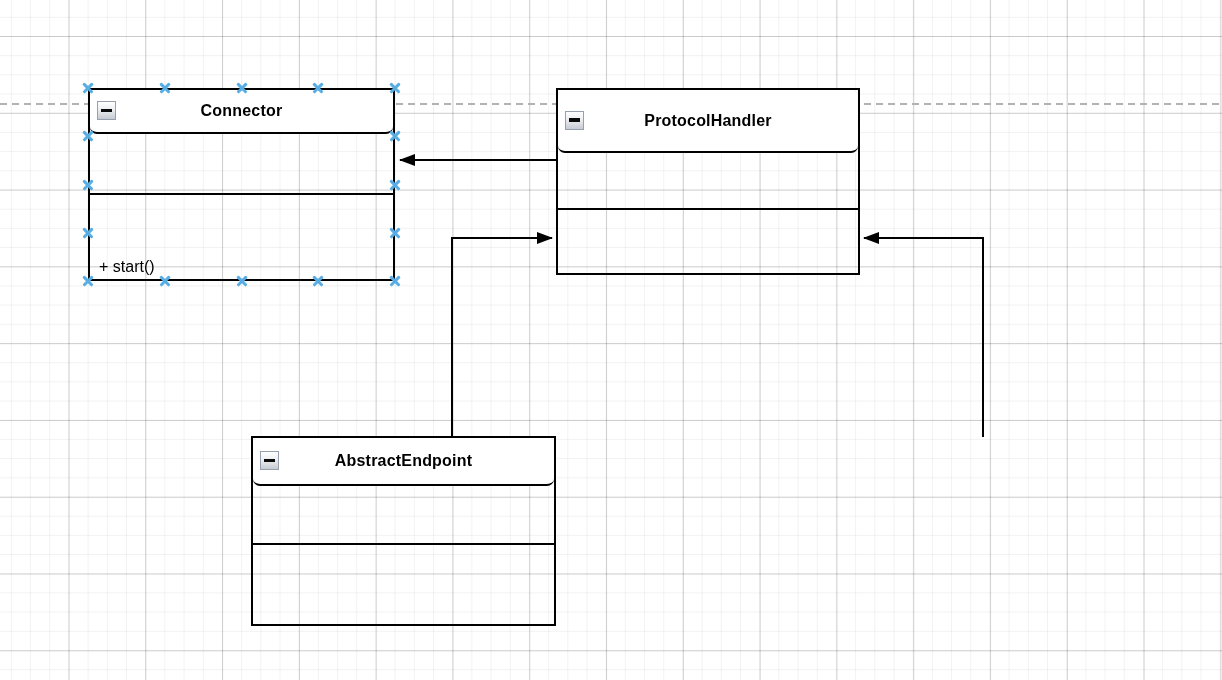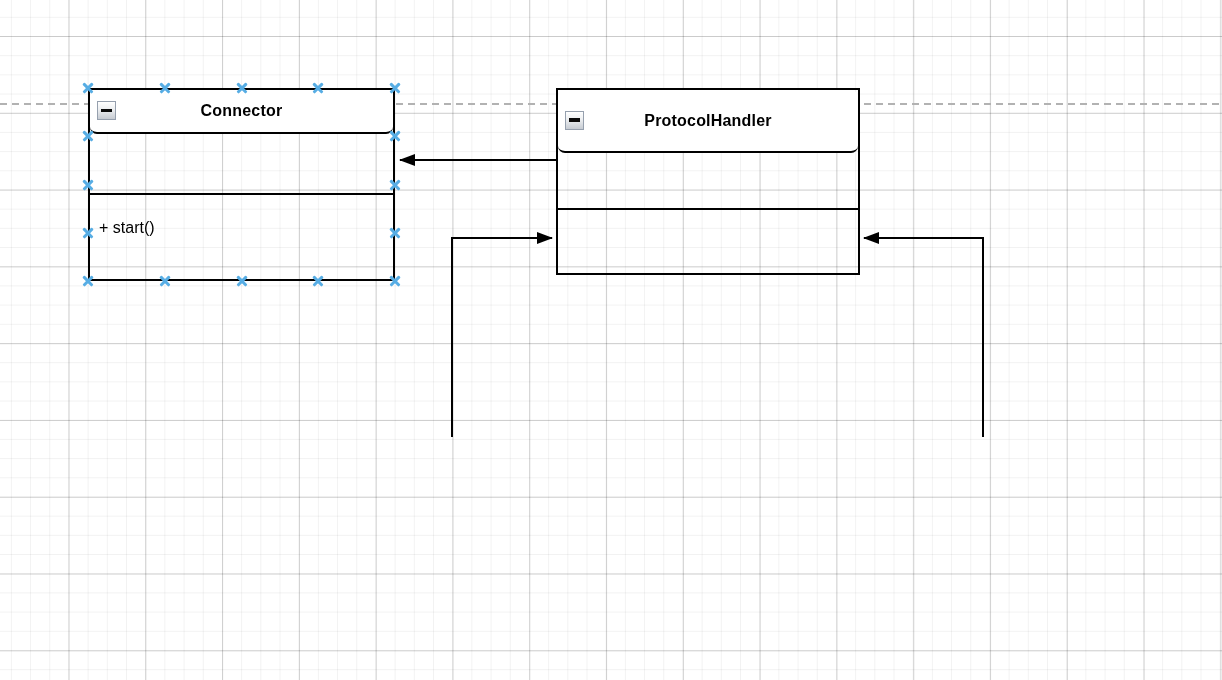--- a/index.html
+++ b/index.html
@@ -26,21 +26,21 @@
     border:2px solid #000;background:transparent;color:#000;
   }
   .uml-title{
     position:relative;box-sizing:border-box;width:100%;
     border-bottom:2px solid #000;background:#ffffff;
     display:flex;align-items:center;justify-content:center;
     font-weight:bold;font-size:16px;letter-spacing:0.2px;border-radius:7px;
   }
   .uml-attrs{box-sizing:border-box;width:100%;border-bottom:2px solid #000;background:transparent;}
   .uml-methods{box-sizing:border-box;width:100%;background:transparent;
-    font-size:16px;line-height:29px;padding:18px 16px 0 9px;}
+    font-size:16px;line-height:29px;padding:18px 16px 0 9px;margin-top:39px;}
   .collapse{
     position:absolute;left:7px;top:50%;margin-top:-10px;
     width:19px;height:19px;box-sizing:border-box;
     border:1px solid #96a0ae;
     background:linear-gradient(180deg,#ffffff 0%,#eceef0 45%,#c6cbd2 100%);
     display:flex;align-items:center;justify-content:center;
   }
   .collapse-bar{width:11px;height:3.5px;background:#0a0a0a;}
   svg.edges{position:absolute;left:0;top:0;pointer-events:none;}
   svg.edges path{pointer-events:stroke;}
@@ -76,20 +76,30 @@
     <div class="uml-title" style="height:63px;">
       <span class="collapse">
         <span class="collapse-bar"></span>
       </span>
       <span>ProtocolHandler</span>
     </div>
     <div class="uml-attrs" style="height:57px;"></div>
     <div class="uml-methods" style="height:79px;"></div>
   </div>
 
+  <div class="uml-class" style="left:251px;top:436px;width:305px;height:190px;">
+    <div class="uml-title" style="height:48px;">
+      <span class="collapse">
+        <span class="collapse-bar"></span>
+      </span>
+      <span>AbstractEndpoint</span>
+    </div>
+    <div class="uml-attrs" style="height:59px;"></div>
+    <div class="uml-methods" style="height:79px;"></div>
+  </div>
 
 
   <svg class="edges" width="1222" height="680" viewBox="0 0 1222 680">
     <defs>
       <marker id="arrow" markerWidth="8" markerHeight="6" refX="7.5" refY="3" orient="auto" markerUnits="strokeWidth">
         <path d="M0,0 L8,3 L0,6 z" fill="#000"></path>
       </marker>
     </defs>
     <path d="M556,160 H400" fill="none" stroke="#000" stroke-width="2" marker-end="url(#arrow)"></path>
     <path d="M452,437 V238 H552" fill="none" stroke="#000" stroke-width="2" marker-end="url(#arrow)"></path>

